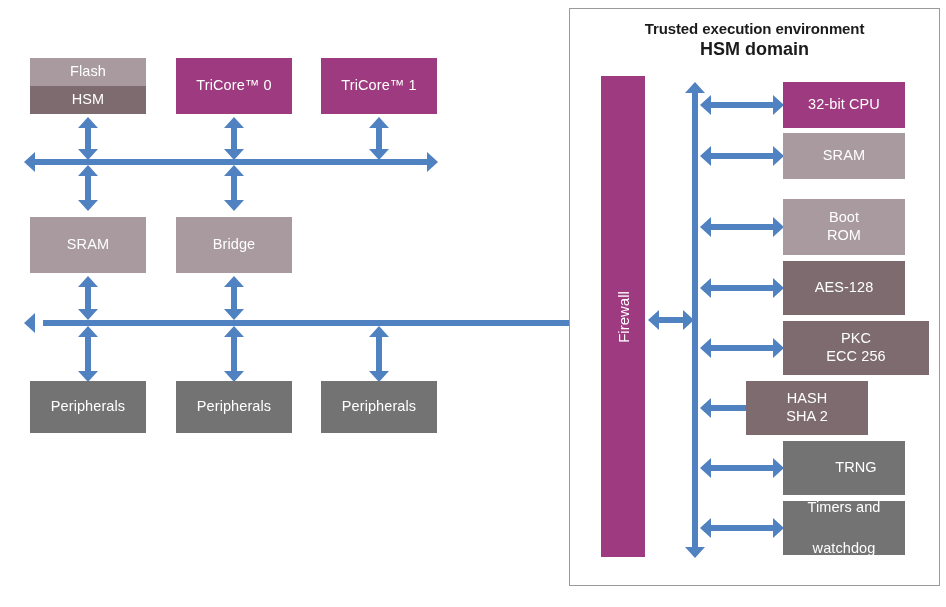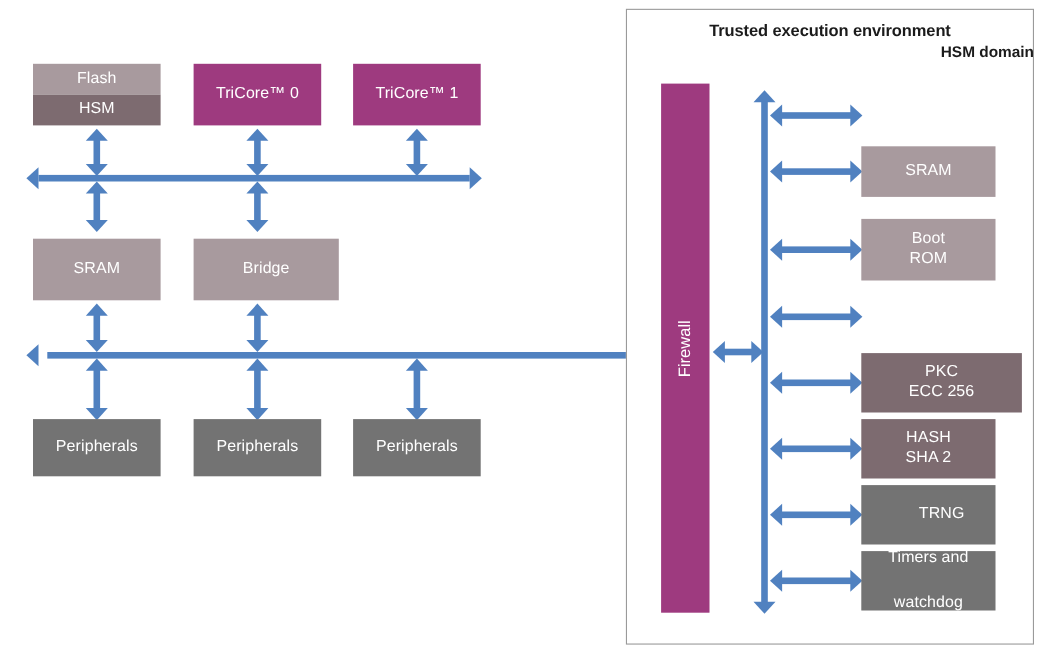--- a/index.html
+++ b/index.html
@@ -46,21 +46,21 @@
   
   .tee-panel{
     position:absolute;box-sizing:border-box;
     border:1px solid #9a9a9a;background:#ffffff;
   }
   .tee-title{
     position:absolute;left:0;right:0;text-align:center;
     font-weight:bold;color:#1b1b1b;
   }
   .tee-title .t1{font-size:15px;display:block;letter-spacing:-.1px;}
-  .tee-title .t2{font-size:14px;display:block;margin-top:2px;text-align:right;}
+  .tee-title .t2{font-size:18px;display:block;margin-top:2px;}
 
   .firewall{
     position:absolute;background:#9e3a7f;
   }
   .firewall span{
     position:absolute;left:50%;top:50%;
     transform:translate(-50%,-50%) rotate(-90deg);
     white-space:nowrap;color:#ffffff;font-size:15px;
   }
   .stacklbl{display:block;}
@@ -115,21 +115,21 @@
   <div class="dv" style="left:224px;top:165px;height:46px;">
     <span class="ah ah-up"></span>
     <span class="stem"></span>
     <span class="ah ah-dn"></span>
   </div>
 
   <div class="blk mauve" style="left:30px;top:217px;width:116px;height:56px;">
     <span>SRAM</span>
   </div>
 
-  <div class="blk mauve" style="left:176px;top:217px;width:132px;height:56px;">
+  <div class="blk mauve" style="left:176px;top:217px;width:116px;height:56px;">
     <span>Bridge</span>
   </div>
 
   <div class="dv" style="left:78px;top:276px;height:44px;">
     <span class="ah ah-up"></span>
     <span class="stem"></span>
     <span class="ah ah-dn"></span>
   </div>
   <div class="dv" style="left:224px;top:276px;height:44px;">
     <span class="ah ah-up"></span>
@@ -191,20 +191,23 @@
     <span class="ah ah-up" style="left:685px;top:82px;"></span>
     <span class="ln vline" style="left:692px;top:92px;height:456px;"></span>
     <span class="ah ah-dn" style="left:685px;top:547px;"></span>
   </div>
 
   <div class="dh" style="left:700px;top:95px;width:84px;">
     <span class="ah ah-lf"></span>
     <span class="stem"></span>
     <span class="ah ah-rt"></span>
   </div>
+  <div class="blk magenta" style="left:783px;top:82px;width:122px;height:46px;">
+    <span>32-bit CPU</span>
+  </div>
 
   <div class="dh" style="left:700px;top:146px;width:84px;">
     <span class="ah ah-lf"></span>
     <span class="stem"></span>
     <span class="ah ah-rt"></span>
   </div>
   <div class="blk mauve" style="left:783px;top:133px;width:122px;height:46px;">
     <span>SRAM</span>
   </div>
 
@@ -216,37 +219,40 @@
   <div class="blk mauve" style="left:783px;top:199px;width:122px;height:56px;flex-direction:column;">
     <span>Boot</span>
     <span>ROM</span>
   </div>
 
   <div class="dh" style="left:700px;top:278px;width:84px;">
     <span class="ah ah-lf"></span>
     <span class="stem"></span>
     <span class="ah ah-rt"></span>
   </div>
+  <div class="blk dmauve" style="left:783px;top:261px;width:122px;height:54px;">
+    <span>AES-128</span>
+  </div>
 
   <div class="dh" style="left:700px;top:338px;width:84px;">
     <span class="ah ah-lf"></span>
     <span class="stem"></span>
     <span class="ah ah-rt"></span>
   </div>
   <div class="blk dmauve" style="left:783px;top:321px;width:146px;height:54px;flex-direction:column;">
     <span>PKC</span>
     <span>ECC 256</span>
   </div>
 
   <div class="dh" style="left:700px;top:398px;width:84px;">
     <span class="ah ah-lf"></span>
     <span class="stem"></span>
     <span class="ah ah-rt"></span>
   </div>
-  <div class="blk dmauve" style="left:783px;top:381px;width:122px;height:54px;flex-direction:column;">
+  <div class="blk dmauve" style="left:746px;top:381px;width:122px;height:54px;flex-direction:column;">
     <span>HASH</span>
     <span>SHA 2</span>
   </div>
 
   <div class="dh" style="left:700px;top:458px;width:84px;">
     <span class="ah ah-lf"></span>
     <span class="stem"></span>
     <span class="ah ah-rt"></span>
   </div>
   <div class="blk teal" style="left:783px;top:441px;width:122px;height:54px;padding-left:24px;">

